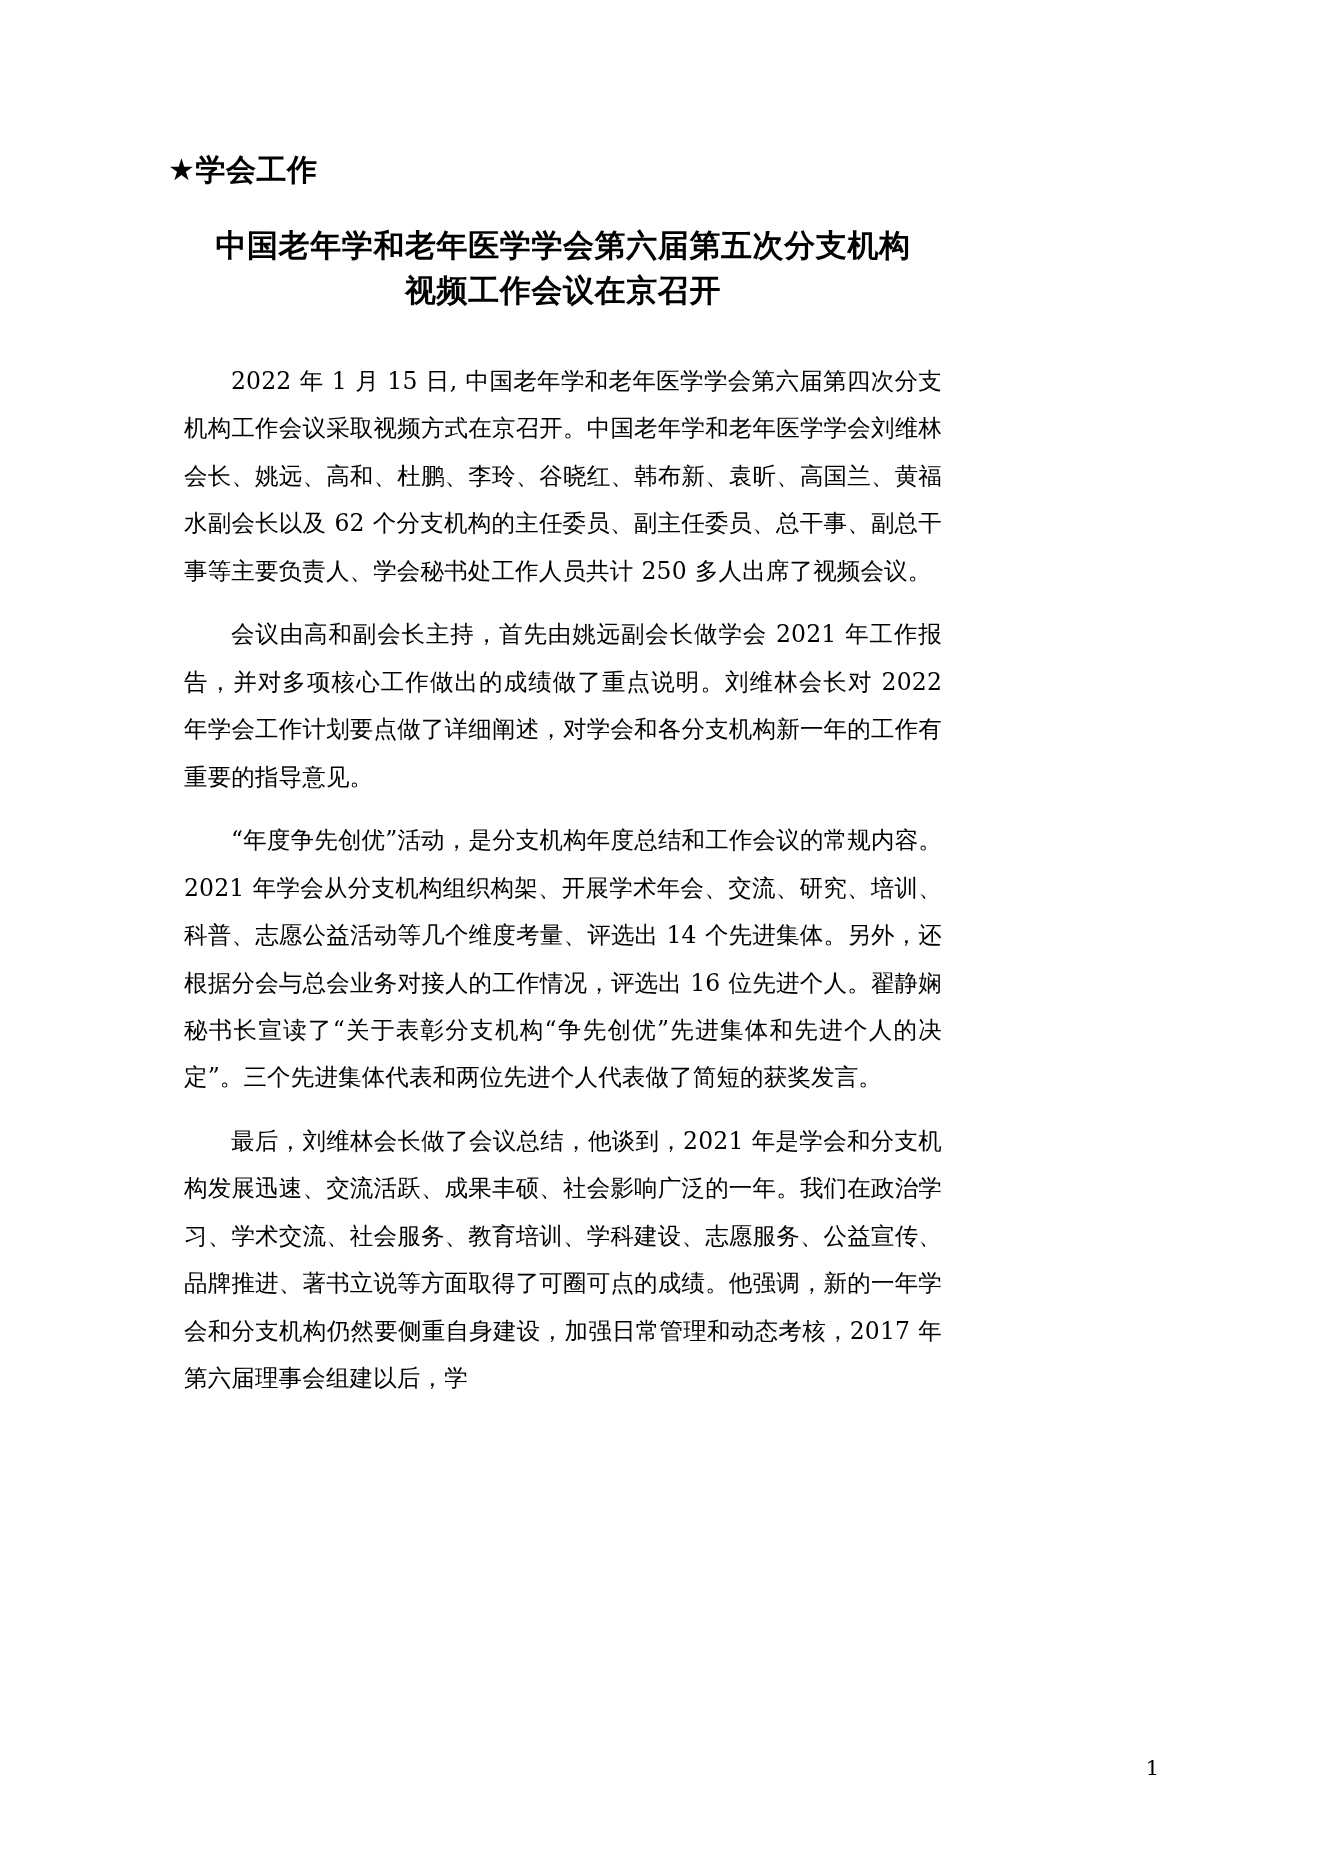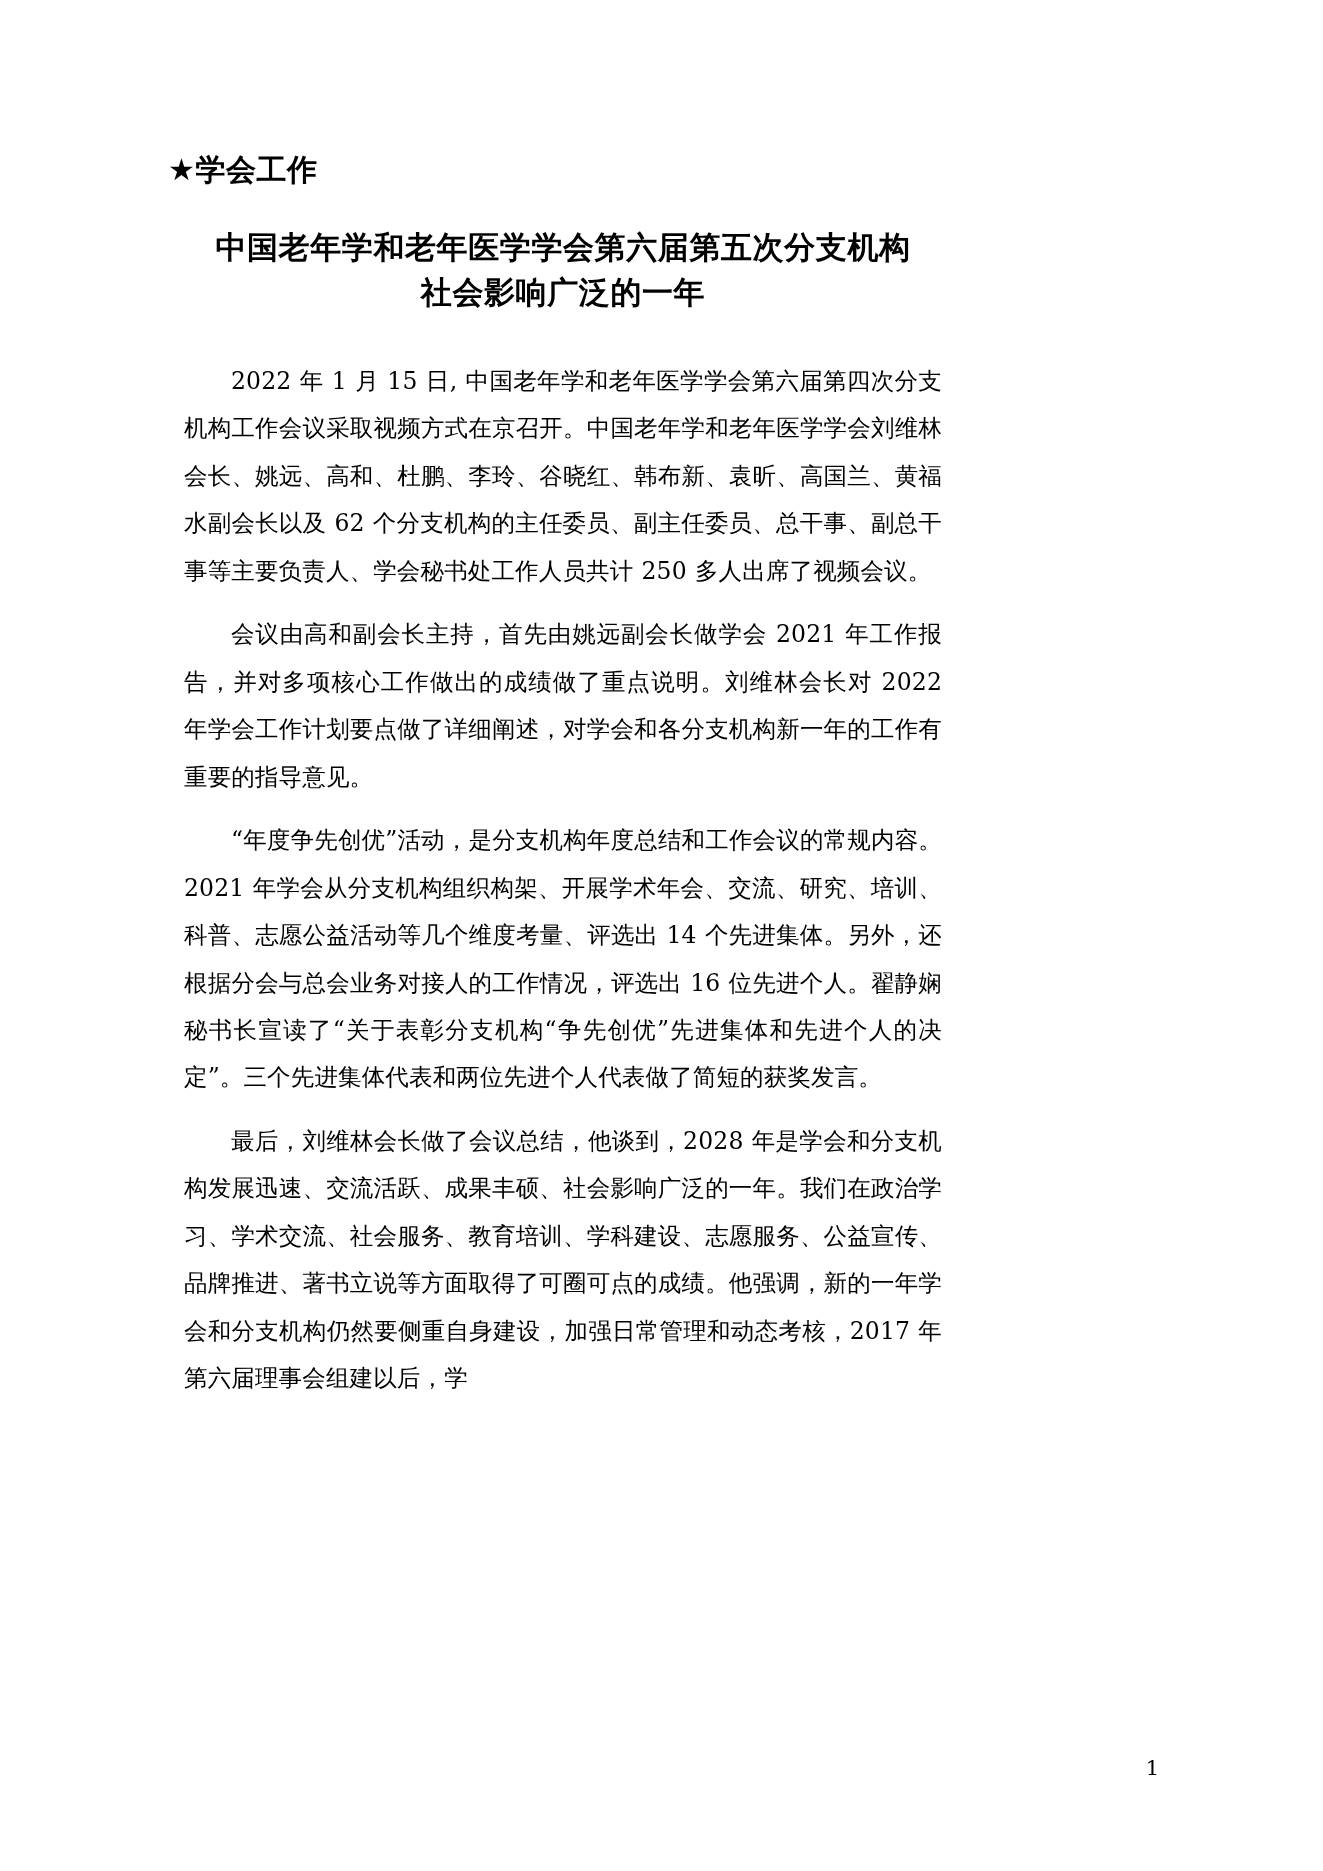--- a/index.html
+++ b/index.html
@@ -32,21 +32,21 @@
     line-height: 1.2;
     letter-spacing: 0.5px;
     margin: 0;
     padding-top: 152px;
     white-space: nowrap;
   }
   .doc-title {
     margin: 0;
     padding-top: 38px;
     text-align: center;
-    font-family: Liberation Serif, serif;
+    font-family: Liberation Mono, monospace;
     font-weight: bold;
     font-size: 31px;
     line-height: 1.45;
     letter-spacing: 0.6px;
   }
   .doc-title .title-line {
     display: block;
     white-space: nowrap;
   }
   .body-block {
@@ -76,27 +76,27 @@
 <body>
 
 <div class="page">
 
   <div class="content">
 
     <div class="section-header">★学会工作</div>
 
     <div class="doc-title">
       <span class="title-line">中国老年学和老年医学学会第六届第五次分支机构</span>
-      <span class="title-line">社会影响广泛的一年</span>
+      <span class="title-line">视频工作会议在京召开</span>
     </div>
 
     <div class="body-block">
       <p class="para">2022 年 1 月 15 日, 中国老年学和老年医学学会第六届第四次分支机构工作会议采取视频方式在京召开。中国老年学和老年医学学会刘维林会长、姚远、高和、杜鹏、李玲、谷晓红、韩布新、袁昕、高国兰、黄福水副会长以及 62 个分支机构的主任委员、副主任委员、总干事、副总干事等主要负责人、学会秘书处工作人员共计 250 多人出席了视频会议。</p>
       <p class="para">会议由高和副会长主持，首先由姚远副会长做学会 2021 年工作报告，并对多项核心工作做出的成绩做了重点说明。刘维林会长对 2022 年学会工作计划要点做了详细阐述，对学会和各分支机构新一年的工作有重要的指导意见。</p>
       <p class="para">“年度争先创优”活动，是分支机构年度总结和工作会议的常规内容。2021 年学会从分支机构组织构架、开展学术年会、交流、研究、培训、科普、志愿公益活动等几个维度考量、评选出 14 个先进集体。另外，还根据分会与总会业务对接人的工作情况，评选出 16 位先进个人。翟静娴秘书长宣读了“关于表彰分支机构“争先创优”先进集体和先进个人的决定”。三个先进集体代表和两位先进个人代表做了简短的获奖发言。</p>
-      <p class="para">最后，刘维林会长做了会议总结，他谈到，2028 年是学会和分支机构发展迅速、交流活跃、成果丰硕、社会影响广泛的一年。我们在政治学习、学术交流、社会服务、教育培训、学科建设、志愿服务、公益宣传、品牌推进、著书立说等方面取得了可圈可点的成绩。他强调，新的一年学会和分支机构仍然要侧重自身建设，加强日常管理和动态考核，2017 年第六届理事会组建以后，学</p>
+      <p class="para">最后，刘维林会长做了会议总结，他谈到，2021 年是学会和分支机构发展迅速、交流活跃、成果丰硕、社会影响广泛的一年。我们在政治学习、学术交流、社会服务、教育培训、学科建设、志愿服务、公益宣传、品牌推进、著书立说等方面取得了可圈可点的成绩。他强调，新的一年学会和分支机构仍然要侧重自身建设，加强日常管理和动态考核，2017 年第六届理事会组建以后，学</p>
     </div>
 
   </div>
 
   <div class="page-number">1</div>
 
 </div>
 
 </body></html>

